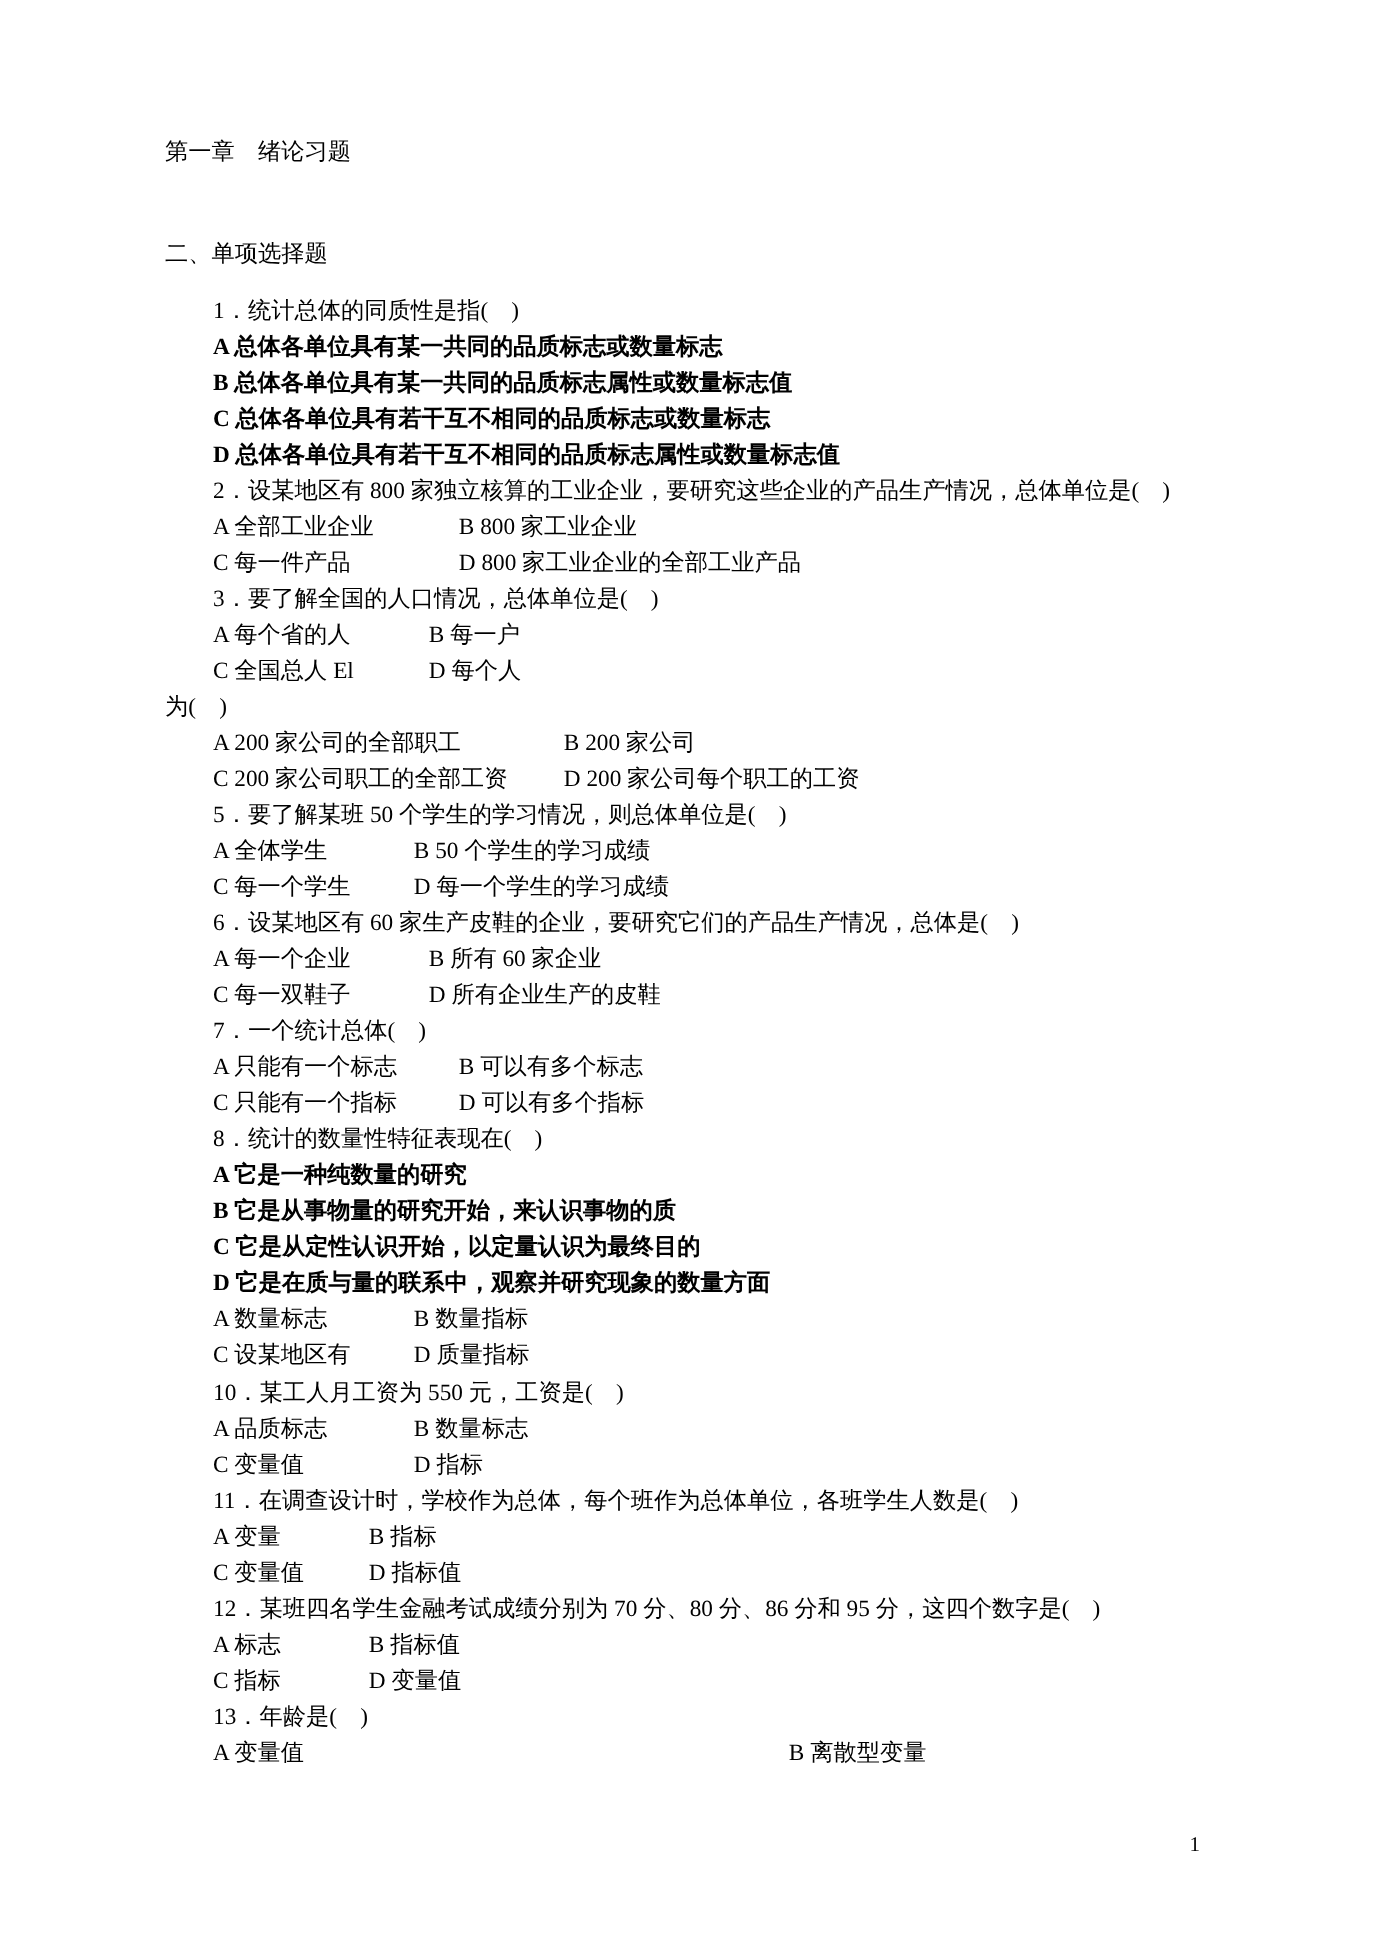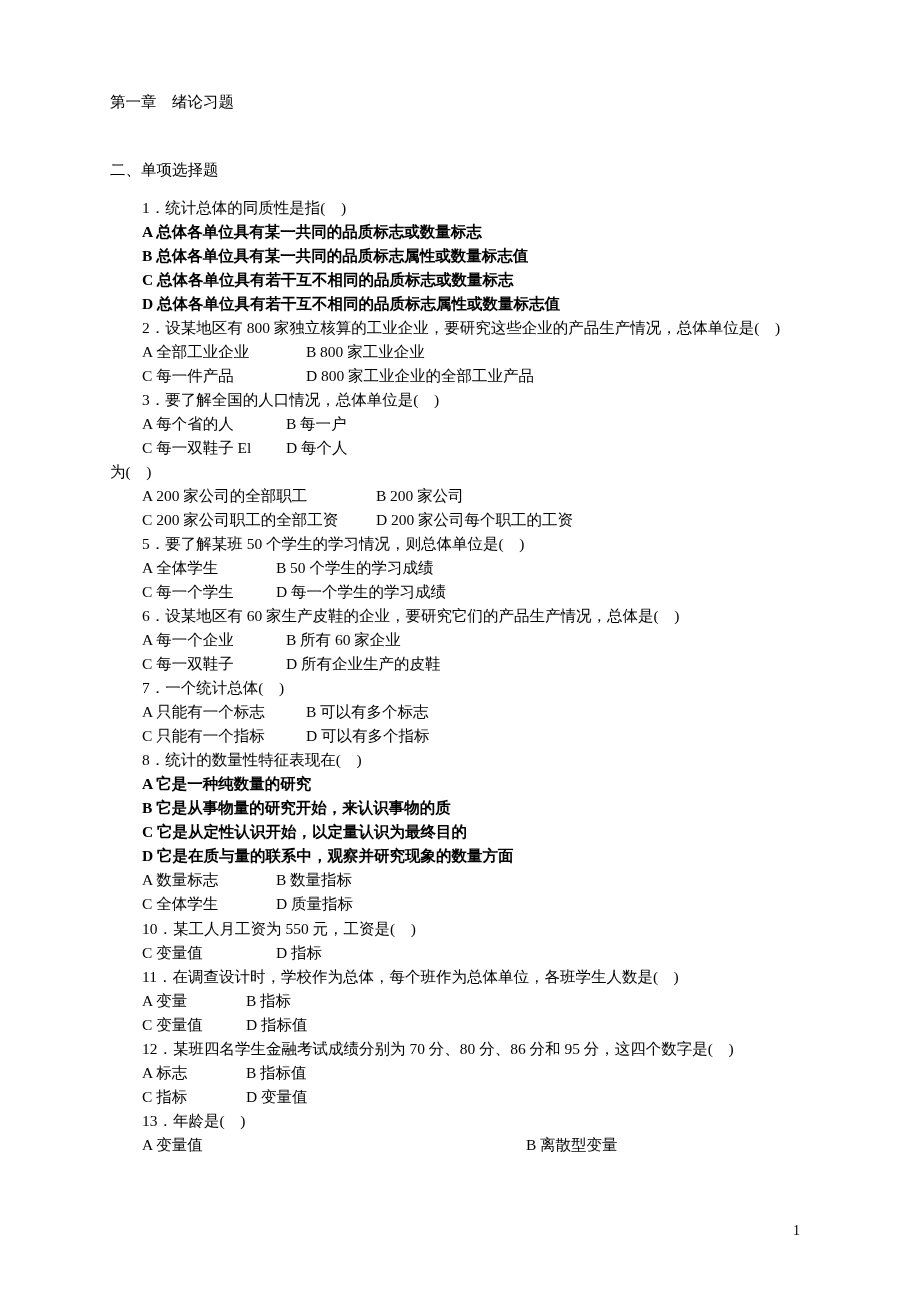--- a/index.html
+++ b/index.html
@@ -76,21 +76,21 @@
       <span style="width:160px">C 每一件产品</span>
       <span>D 800 家工业企业的全部工业产品</span>
     </p>
 
     <p class="q">3．要了解全国的人口情况，总体单位是(　)</p>
     <p class="inline-opts">
       <span style="width:140px">A 每个省的人</span>
       <span>B 每一户</span>
     </p>
     <p class="inline-opts">
-      <span style="width:140px">C 每一双鞋子 El</span>
+      <span style="width:140px">C 全国总人 El</span>
       <span>D 每个人</span>
     </p>
 
   </div>
   <p class="q" style="margin:0;padding-left:0">为(　)</p>
   <div class="body-indent">
     <p class="inline-opts">
       <span style="width:230px">A 200 家公司的全部职工</span>
       <span>B 200 家公司</span>
     </p>
@@ -133,25 +133,29 @@
     <p class="opt">A 它是一种纯数量的研究</p>
     <p class="opt">B 它是从事物量的研究开始，来认识事物的质</p>
     <p class="opt">C 它是从定性认识开始，以定量认识为最终目的</p>
     <p class="opt">D 它是在质与量的联系中，观察并研究现象的数量方面</p>
 
     <p class="inline-opts">
       <span style="width:130px">A 数量标志</span>
       <span>B 数量指标</span>
     </p>
     <p class="inline-opts">
-      <span style="width:130px">C 全体学生</span>
+      <span style="width:130px">C 设某地区有</span>
       <span>D 质量指标</span>
     </p>
 
     <p class="q">10．某工人月工资为 550 元，工资是(　)</p>
+    <p class="inline-opts">
+      <span style="width:130px">A 品质标志</span>
+      <span>B 数量标志</span>
+    </p>
     <p class="inline-opts">
       <span style="width:130px">C 变量值</span>
       <span>D 指标</span>
     </p>
 
     <p class="q">11．在调查设计时，学校作为总体，每个班作为总体单位，各班学生人数是(　)</p>
     <p class="inline-opts">
       <span style="width:100px">A 变量</span>
       <span>B 指标</span>
     </p>

